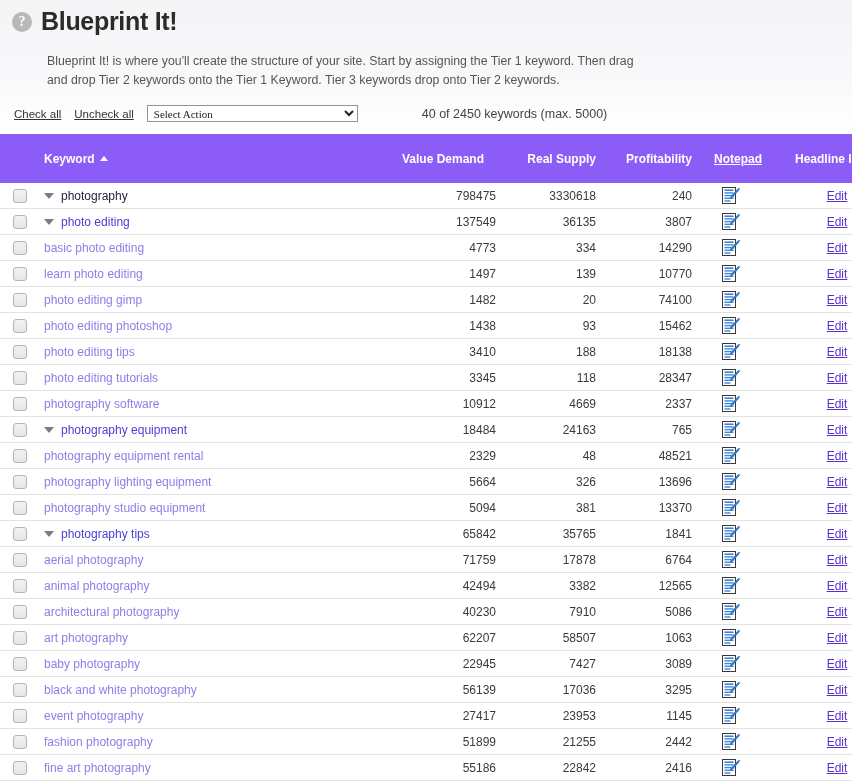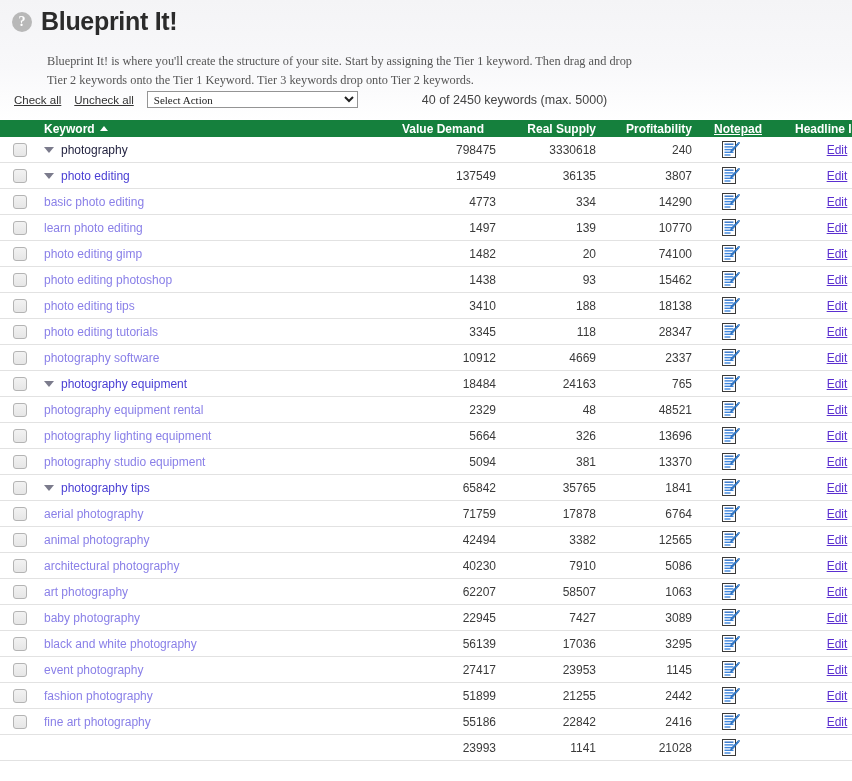--- a/index.html
+++ b/index.html
@@ -46,29 +46,28 @@
   }
   .intro {
     margin: 6px 0 0 47px;
     color: #555555;
     font-size: 12.3px;
     line-height: 18.5px;
     max-width: 600px;
   }
   .intro p {
     margin: 12px 0 13px 0;
-    font-family: Liberation Serif, serif;
   }
   .intro p:last-child {
     margin-bottom: 0;
   }
   .toolbar {
     display: flex;
     align-items: center;
-    margin: 2px 0 6px 14px;
+    margin: 16px 0 6px 14px;
     font-size: 11.5px;
   }
   .toolbar a {
     color: #333333;
     text-decoration: underline;
     margin-right: 13px;
     cursor: pointer;
   }
   .action-select {
     width: 211px;
@@ -86,26 +85,26 @@
     margin-left: 50px;
     color: #444444;
     font-size: 12.5px;
   }
   table.kw {
     width: 852px;
     border-collapse: collapse;
     table-layout: fixed;
   }
   table.kw thead th {
-    background: #15803d;
+    background: #8b5cf6;
     color: #ffffff;
     font-size: 12px;
     font-weight: bold;
     height: 17px;
-    padding: 0 4px;
+    padding: 16px 4px;
     white-space: nowrap;
   }
   th.c-check { width: 32px; }
   th.c-keyword { width: 350px; text-align: left; padding-left: 12px; }
   th.c-vd { width: 94px; text-align: left; }
   th.c-rs { width: 92px; text-align: right; }
   th.c-pr { width: 88px; text-align: right; }
   th.c-np { width: 62px; text-align: right; text-decoration: underline; }
   th.c-hi { width: 134px; text-align: center; }
   .sort-asc {

